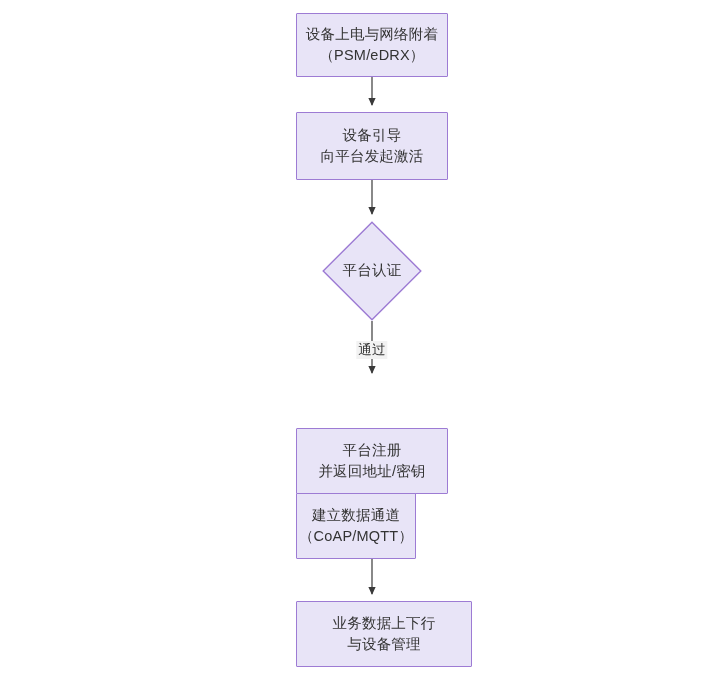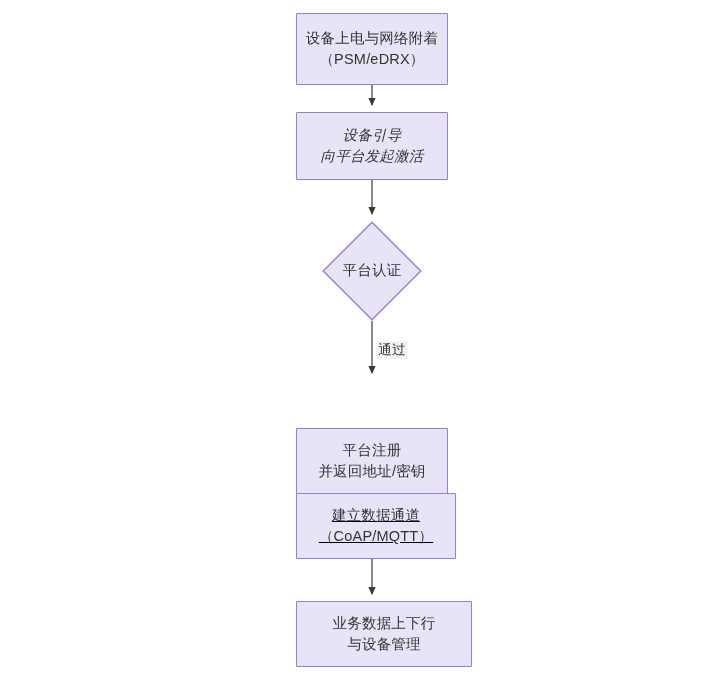--- a/index.html
+++ b/index.html
@@ -82,21 +82,20 @@
     position: absolute;
     z-index: 3;
     background: #f2f2f2;
     color: #333333;
     font-size: 13.5px;
     line-height: 1.2;
     padding: 1px 2px;
     letter-spacing: 0.2px;
     white-space: nowrap;
     transform: translateX(-50%);
-    margin-left: 20px;
   }
 </style>
 </head>
 <body>
 
 <div id="flow-canvas">
 
   <svg class="edge-layer" viewBox="0 0 726 700" width="726" height="700" xmlns="http://www.w3.org/2000/svg">
     <defs>
       <marker id="arrowhead" markerWidth="9" markerHeight="9" refX="6.2" refY="3.2" orient="auto" markerUnits="strokeWidth">
@@ -118,45 +117,45 @@
 
     <g>
       <line x1="372" y1="446" x2="372" y2="486" stroke="#3a3a3a" stroke-width="1.2" marker-end="url(#arrowhead)"></line>
     </g>
 
     <g>
       <line x1="372" y1="559" x2="372" y2="594" stroke="#3a3a3a" stroke-width="1.2" marker-end="url(#arrowhead)"></line>
     </g>
   </svg>
 
-  <div class="node node-process" style="left:296px; top:13px; width:152px; height:72px;">
+  <div class="node node-process" style="left:296px; top:13px; width:152px; height:64px;">
     <div class="node-label">设备上电与网络附着
 （PSM/eDRX）</div>
   </div>
 
-  <div class="node node-process" style="left:296px; top:112px; width:152px; height:68px;font-style:italic;">
+  <div class="node node-process" style="left:296px; top:112px; width:152px; height:68px;">
     <div class="node-label">设备引导
 向平台发起激活</div>
   </div>
 
   <div class="node node-decision" style="left:322px; top:221px; width:100px; height:100px;">
     <svg class="diamond-shape" viewBox="0 0 100 100" xmlns="http://www.w3.org/2000/svg">
       <polygon points="50,1.2 98.8,50 50,98.8 1.2,50" fill="#e8e4f7" stroke="#9d7bd4" stroke-width="1.4"></polygon>
     </svg>
     <span class="decision-label">平台认证</span>
   </div>
 
   <div class="edge-label" style="left:372px; top:341px;">通过</div>
 
   <div class="node node-process" style="left:296px; top:380px; width:152px; height:66px;margin-top:48px;">
     <div class="node-label">平台注册
 并返回地址/密钥</div>
   </div>
 
-  <div class="node node-process" style="left:296px; top:493px; width:160px; height:66px;text-decoration:underline;">
+  <div class="node node-process" style="left:296px; top:493px; width:120px; height:66px;">
     <div class="node-label">建立数据通道
 （CoAP/MQTT）</div>
   </div>
 
   <div class="node node-process" style="left:296px; top:601px; width:176px; height:66px;">
     <div class="node-label">业务数据上下行
 与设备管理</div>
   </div>
 
 </div>

